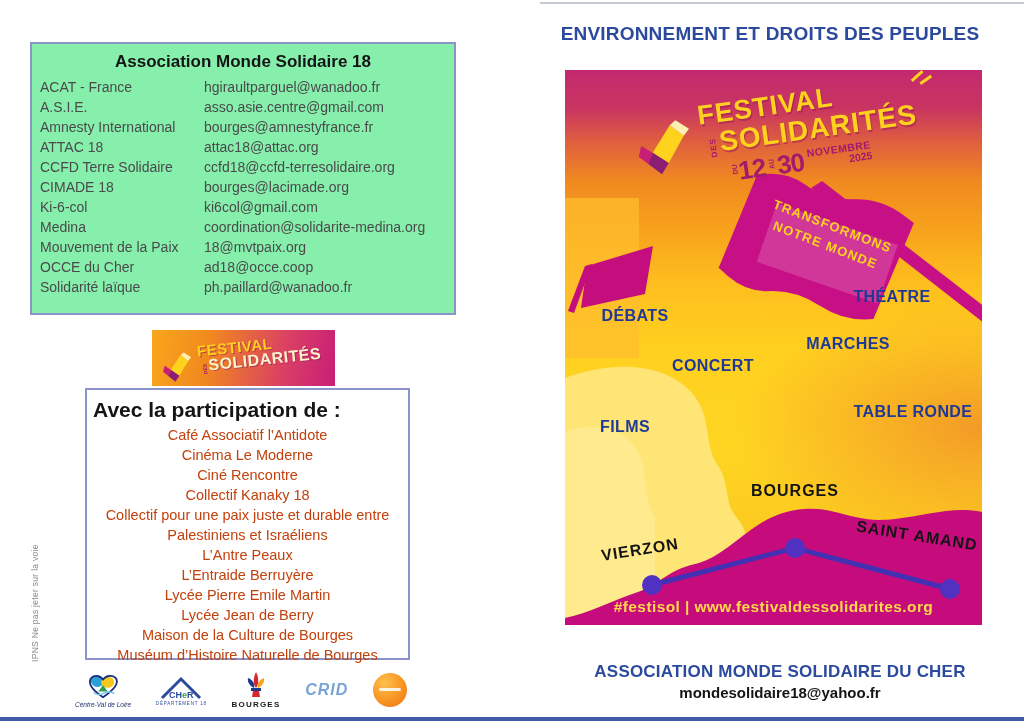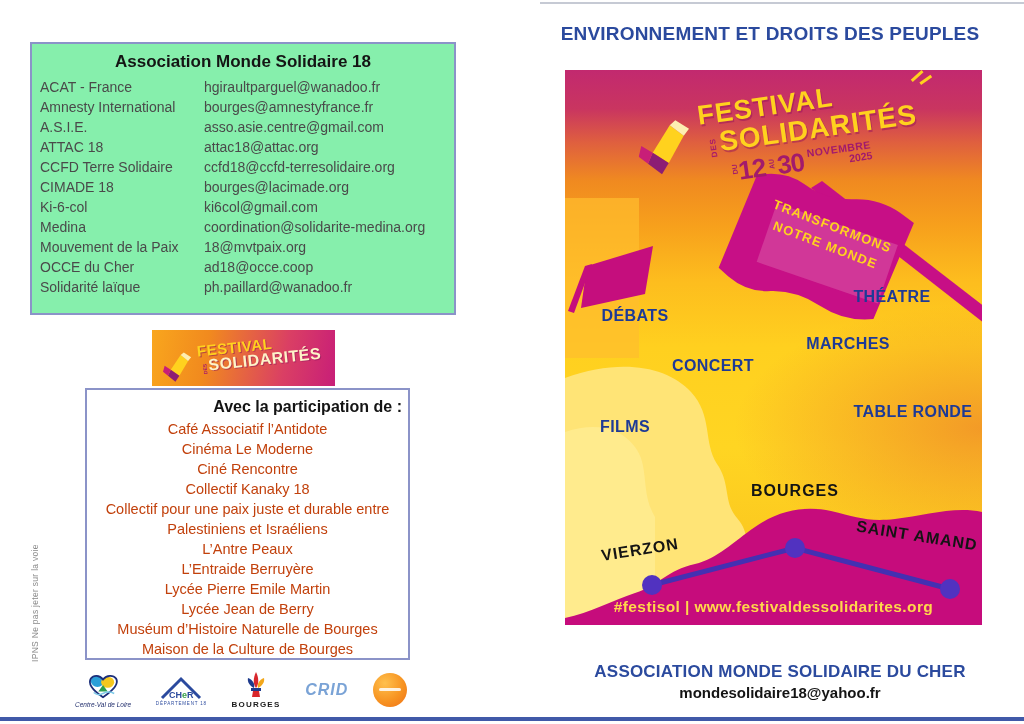--- a/index.html
+++ b/index.html
@@ -29,21 +29,21 @@
   .mini-text { margin-left:2px; line-height:1; }
   .mini-f { font-size:15px; font-weight:800; color:#ffd21e; letter-spacing:.5px; text-shadow:1px 1px 0 rgba(140,20,90,.55); }
   .mini-row { display:flex; align-items:flex-end; margin-top:0px; margin-left:4px; }
   .mini-des { writing-mode:vertical-rl; transform:rotate(180deg); font-size:5px; font-weight:700; color:#a81a6b; margin-right:1px; }
   .mini-s { font-size:16px; font-weight:800; color:#fdf3c8; letter-spacing:.5px; text-shadow:1px 1px 0 rgba(140,20,90,.55); }
 
   .part-box {
     position:absolute; left:85px; top:388px; width:325px; height:272px;
     border:2px solid #8b93c8; padding:6px 6px 0 6px; background:#fff;
   }
-  .part-title { text-align:right; font-weight:bold; font-size:16px; color:#141414; margin:2px 0 3px; }
+  .part-title { text-align:left; font-weight:bold; font-size:21px; color:#141414; margin:2px 0 3px; }
   .part-item { text-align:center; font-size:14.5px; color:#c2410c; line-height:20px; }
 
   .side-note {
     position:absolute; left:30px; top:512px; height:150px;
     writing-mode:vertical-rl; transform:rotate(180deg);
     font-size:8.5px; color:#8a8a8a; letter-spacing:.3px; white-space:nowrap;
   }
 
   .logos {
     position:absolute; left:75px; top:664px; width:332px; height:52px;
@@ -137,26 +137,26 @@
 
 <div>
 
   <div class="assoc-box">
     <div class="assoc-title">Association Monde Solidaire 18</div>
     <div class="assoc-row">
       <span class="assoc-name">ACAT - France</span>
       <span class="assoc-email">hgiraultparguel@wanadoo.fr</span>
     </div>
     <div class="assoc-row">
+      <span class="assoc-name">A.S.I.E.</span>
+      <span class="assoc-email">asso.asie.centre@gmail.com</span>
+    </div>
+    <div class="assoc-row">
       <span class="assoc-name">Amnesty International</span>
       <span class="assoc-email">bourges@amnestyfrance.fr</span>
-    </div>
-    <div class="assoc-row">
-      <span class="assoc-name">A.S.I.E.</span>
-      <span class="assoc-email">asso.asie.centre@gmail.com</span>
     </div>
     <div class="assoc-row">
       <span class="assoc-name">ATTAC 18</span>
       <span class="assoc-email">attac18@attac.org</span>
     </div>
     <div class="assoc-row">
       <span class="assoc-name">CCFD Terre Solidaire</span>
       <span class="assoc-email">ccfd18@ccfd-terresolidaire.org</span>
     </div>
     <div class="assoc-row">
@@ -207,22 +207,22 @@
     <div class="part-title">Avec la participation de :</div>
     <div class="part-item">Café Associatif l’Antidote</div>
     <div class="part-item">Cinéma Le Moderne</div>
     <div class="part-item">Ciné Rencontre</div>
     <div class="part-item">Collectif Kanaky 18</div>
     <div class="part-item">Collectif pour une paix juste et durable entre Palestiniens et Israéliens</div>
     <div class="part-item">L’Antre Peaux</div>
     <div class="part-item">L’Entraide Berruyère</div>
     <div class="part-item">Lycée Pierre Emile Martin</div>
     <div class="part-item">Lycée Jean de Berry</div>
+    <div class="part-item">Maison de la Culture de Bourges</div>
     <div class="part-item">Muséum d’Histoire Naturelle de Bourges</div>
-    <div class="part-item">Maison de la Culture de Bourges</div>
   </div>
 
   <div class="side-note">IPNS Ne pas jeter sur la voie</div>
 
   <div class="logos">
     <div class="logo-item">
       <svg width="40" height="28" viewBox="0 0 40 30">
         <ellipse cx="14" cy="10" rx="7" ry="6" fill="#2a9fd8"></ellipse>
         <ellipse cx="25" cy="11" rx="7" ry="6" fill="#f5c81e"></ellipse>
         <path d="M20 14 l5 7 -10 0 Z" fill="#2d9e4f"></path>

